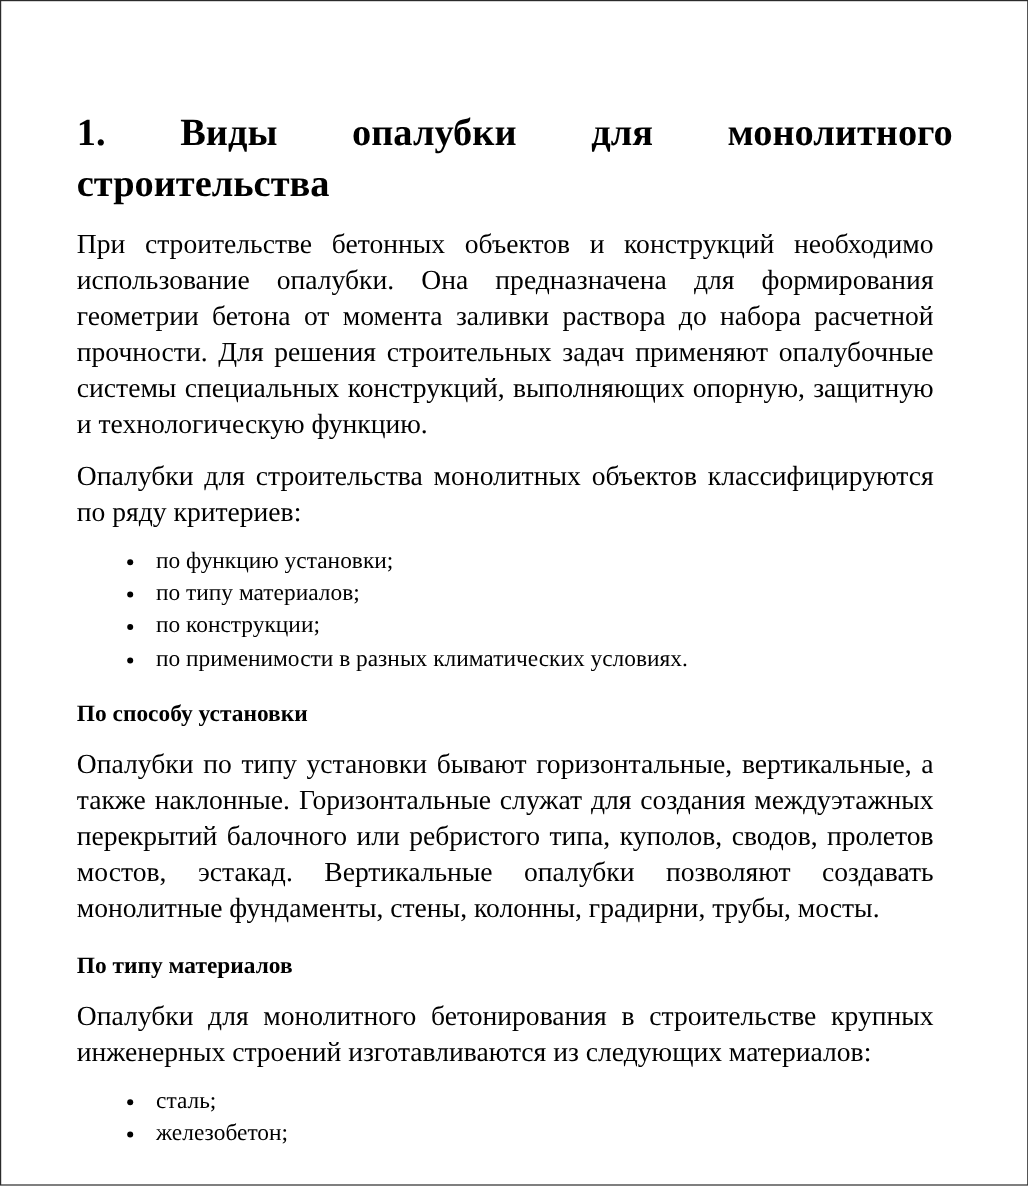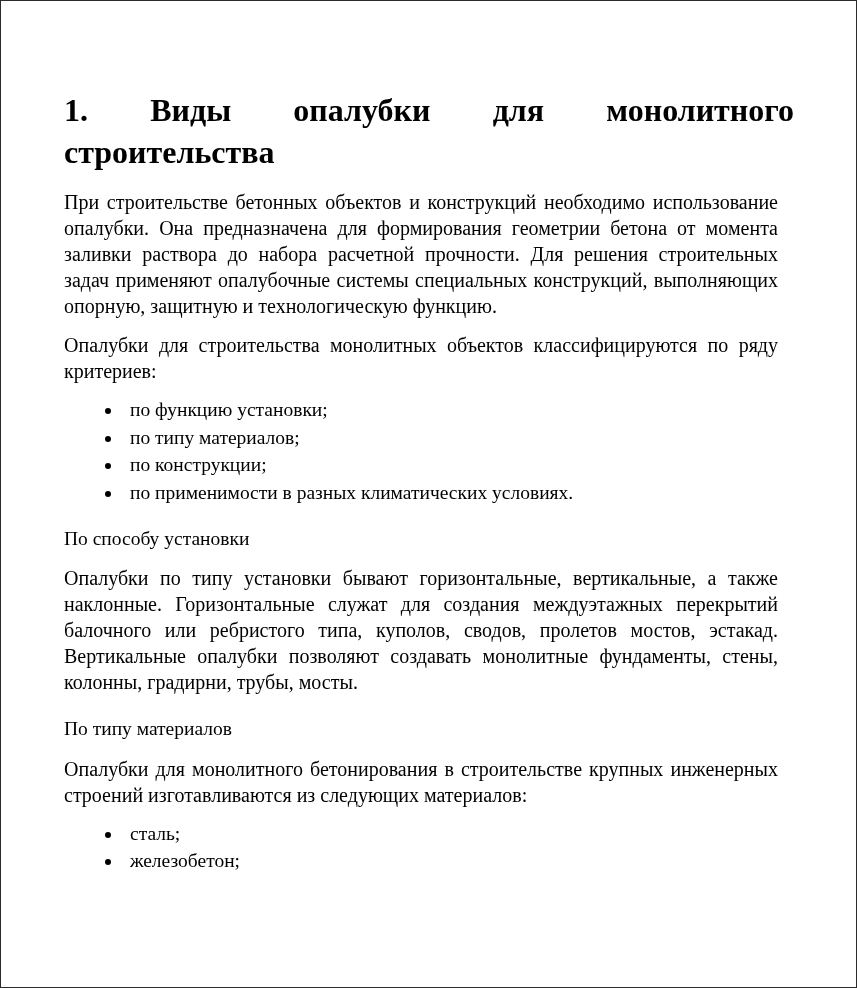--- a/index.html
+++ b/index.html
@@ -21,34 +21,34 @@
     border-radius: 19px;
   }
   .h1 {
     font-size: 32px;
     font-weight: bold;
     line-height: 1.32;
     text-align: justify;
     margin: 0 0 16px 0;
   }
   .para {
-    font-size: 20px;
+    font-size: 23px;
     line-height: 1.3;
     text-align: justify;
     margin: 0 16px 13px 0;
   }
   .h2 {
     font-size: 23px;
     font-weight: bold;
     line-height: 1.25;
     margin: 24px 0 14px 0;
   }
   .h3 {
     font-size: 19.5px;
-    font-weight: normal;
+    font-weight: bold;
     line-height: 1.25;
     margin: 22px 0 14px 0;
   }
   ul.bullets {
     margin: 0 0 13px 0;
     padding: 0 0 0 59px;
     font-size: 19.5px;
     line-height: 1.3;
     list-style: disc outside;
   }

